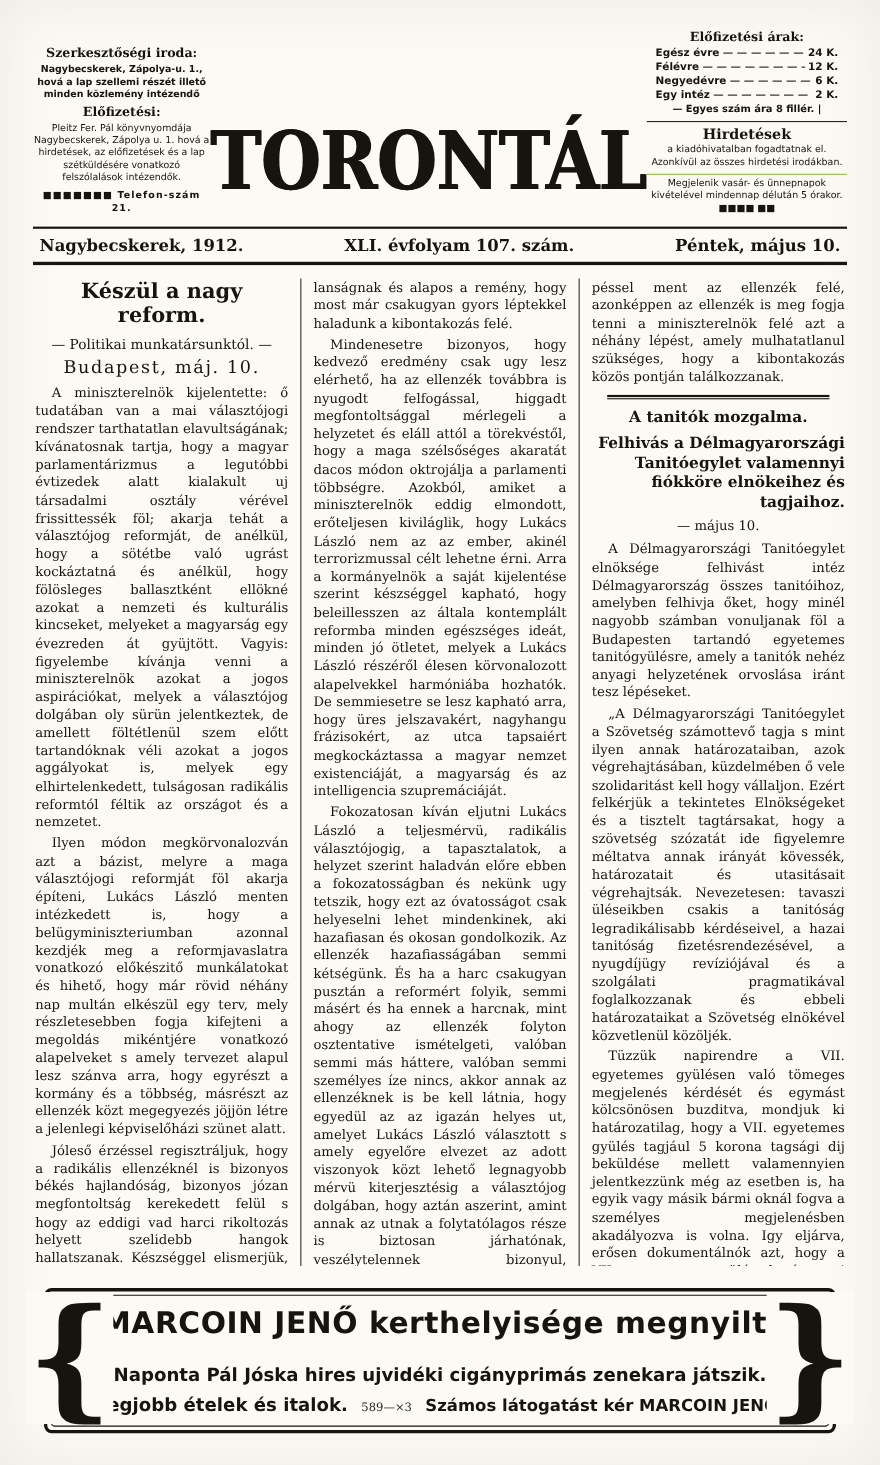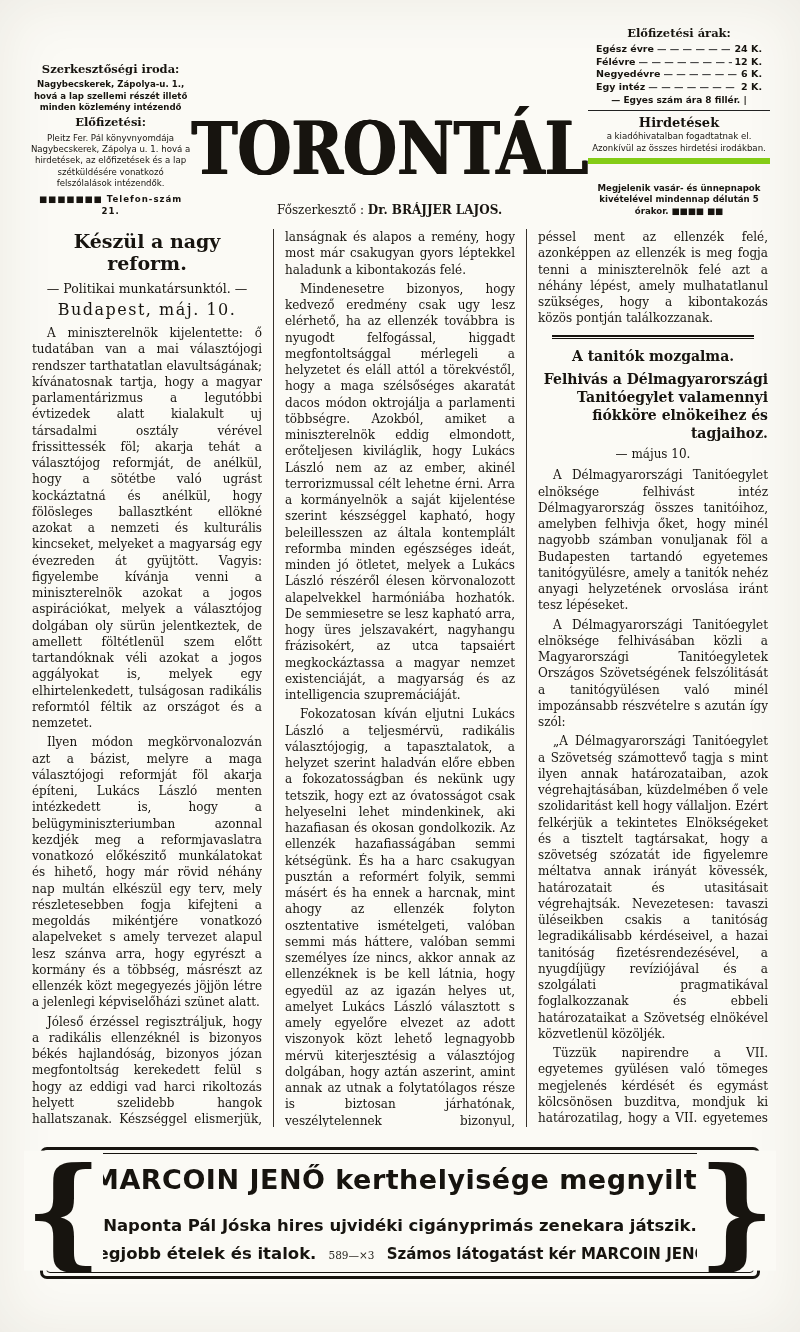--- a/index.html
+++ b/index.html
@@ -29,21 +29,21 @@
     height:88px;
   }
   .tagline { font-size:15px; font-weight:bold; letter-spacing:1.5px; margin-top:4px; }
   .editor-line { font-size:12px; margin-top:5px; }
   .editor-name { font-weight:bold; }
   .price-row { display:flex; align-items:baseline; font-size:9.5px; padding:0 8px; }
   .price-row .dashes { flex:1; overflow:hidden; white-space:nowrap; color:#444; margin:0 3px; }
   .price-row .dashes::after { content:"— — — — — — — — —"; }
   .single-copy { font-size:9px; margin-top:2px; border-bottom:1px solid #222; padding-bottom:3px; }
   .ads-title { font-size:13px; font-weight:bold; margin-top:3px; font-family:"DejaVu Serif", serif; }
-  .published { margin-top:4px; border-top:6px solid #84cc16; padding-top:19px; font-weight:bold; }
+  .published { margin-top:4px; border-top:1px solid #84cc16; padding-top:3px; font-weight:normal; }
   
   .dateline {
     margin-top:10px; border-top:2px solid #17140f; border-bottom:3px solid #17140f;
     display:flex; justify-content:space-between; align-items:center;
     padding:6px 6px; font-weight:bold; font-size:15px;
   }
   
   .columns { display:flex; margin-top:12px; height:898px; overflow:hidden; }
   .col { flex:1; padding:0 11px; text-align:justify; }
   .col:first-child { padding-left:2px; }
@@ -91,23 +91,20 @@
       <div class="mh-section-title">Előfizetési:</div>
       <div class="mh-small">Pleitz Fer. Pál könyvnyomdája Nagybecskerek, Zápolya u. 1. hová a hirdetések, az előfizetések és a lap szétküldésére vonatkozó felszólalások intézendők.</div>
       <div class="mh-phone">
         <span>■■■■■■■</span>
         <span>Telefon-szám 21.</span>
       </div>
     </div>
 
     <div class="mh-center">
       <div class="logo">TORONTÁL</div>
-      <div class="editor-line">
-        <span>Főszerkesztő : </span><span class="editor-name">Dr. BRÁJJER LAJOS.</span>
-      </div>
     </div>
 
     <div class="mh-box mh-right">
       <div class="mh-section-title">Előfizetési árak:</div>
       <div class="price-row">
         <span>Egész évre</span>
         <span class="dashes"></span>
         <span>24 K.</span>
       </div>
       <div class="price-row">
@@ -128,20 +125,25 @@
       <div class="single-copy">— Egyes szám ára 8 fillér. |</div>
       <div class="ads-title">Hirdetések</div>
       <div class="mh-small">a kiadóhivatalban fogadtatnak el. Azonkívül az összes hirdetési irodákban.</div>
       <div class="published">
         <span>Megjelenik vasár- és ünnepnapok kivételével mindennap délután 5 órakor.</span>
         <span>■■■■ ■■</span>
       </div>
     </div>
   </div>
 
+  <div class="dateline">
+    <span>Nagybecskerek, 1912.</span>
+    <span>XLI. évfolyam 107. szám.</span>
+    <span>Péntek, május 10.</span>
+  </div>
 
   <div class="columns">
 
     <div class="col">
       <div class="headline1">Készül a nagy reform.</div>
       <div class="subhead">— Politikai munkatársunktól. —</div>
       <div class="art-dateline">Budapest, máj. 10.</div>
       <p class="body">A miniszterelnök kijelentette: ő tudatában van a mai választójogi rendszer tarthatatlan elavultságának; kívánatosnak tartja, hogy a magyar parlamentárizmus a legutóbbi évtizedek alatt kialakult uj társadalmi osztály vérével frissittessék föl; akarja tehát a választójog reformját, de anélkül, hogy a sötétbe való ugrást kockáztatná és anélkül, hogy fölösleges ballasztként ellökné azokat a nemzeti és kulturális kincseket, melyeket a magyarság egy évezreden át gyüjtött. Vagyis: figyelembe kívánja venni a miniszterelnök azokat a jogos aspirációkat, melyek a választójog dolgában oly sürün jelentkeztek, de amellett föltétlenül szem előtt tartandóknak véli azokat a jogos aggályokat is, melyek egy elhirtelenkedett, tulságosan radikális reformtól féltik az országot és a nemzetet.</p>
       <p class="body">Ilyen módon megkörvonalozván azt a bázist, melyre a maga választójogi reformját föl akarja építeni, Lukács László menten intézkedett is, hogy a belügyminiszteriumban azonnal kezdjék meg a reformjavaslatra vonatkozó előkészitő munkálatokat és hihető, hogy már rövid néhány nap multán elkészül egy terv, mely részletesebben fogja kifejteni a megoldás mikéntjére vonatkozó alapelveket s amely tervezet alapul lesz szánva arra, hogy egyrészt a kormány és a többség, másrészt az ellenzék közt megegyezés jöjjön létre a jelenlegi képviselőházi szünet alatt.</p>
       <p class="body">Jóleső érzéssel regisztráljuk, hogy a radikális ellenzéknél is bizonyos békés hajlandóság, bizonyos józan megfontoltság kerekedett felül s hogy az eddigi vad harci rikoltozás helyett szelidebb hangok hallatszanak. Készséggel elismerjük, hogy ez az ellenzék az ő mostani nyugodtabb magatartásával azt dokumentálja, hogy méltányos módon tudja honorálni azt a készséget, azt a konciliáns előzékenységet, melyet a miniszterelnök a választójog kérdésében tanusit s mert Lukács László intézkedései nyilvánvalóan arra vallanak, hogy a reform ügye a megvalósulás legkomolyabb stádiumába lépett, végképp el kell oszlani minden bizalmat-</p>
@@ -154,21 +156,20 @@
 
     </div>
 
     <div class="col">
       <p class="body cont">péssel ment az ellenzék felé, azonképpen az ellenzék is meg fogja tenni a miniszterelnök felé azt a néhány lépést, amely mulhatatlanul szükséges, hogy a kibontakozás közös pontján találkozzanak.</p>
       <div class="article-sep"></div>
       <div class="headline2">A tanitók mozgalma.</div>
       <div class="subhead2">Felhivás a Délmagyarországi Tanitóegylet valamennyi fiókköre elnökeihez és tagjaihoz.</div>
       <div class="art-dateline2">— május 10.</div>
       <p class="body">A Délmagyarországi Tanitóegylet elnöksége felhivást intéz Délmagyarország összes tanitóihoz, amelyben felhivja őket, hogy minél nagyobb számban vonuljanak föl a Budapesten tartandó egyetemes tanitógyülésre, amely a tanitók nehéz anyagi helyzetének orvoslása iránt tesz lépéseket.</p>
-      <p class="body">A Délmagyarországi Tanitóegylet elnöksége felhivásában közli a Magyarországi Tanitóegyletek Országos Szövetségének felszólitását a tanitógyülésen való minél impozánsabb részvételre s azután így szól:</p>
       <p class="body">„A Délmagyarországi Tanitóegylet a Szövetség számottevő tagja s mint ilyen annak határozataiban, azok végrehajtásában, küzdelmében ő vele szolidaritást kell hogy vállaljon. Ezért felkérjük a tekintetes Elnökségeket és a tisztelt tagtársakat, hogy a szövetség szózatát ide figyelemre méltatva annak irányát kövessék, határozatait és utasitásait végrehajtsák. Nevezetesen: tavaszi üléseikben csakis a tanitóság legradikálisabb kérdéseivel, a hazai tanitóság fizetésrendezésével, a nyugdíjügy revíziójával és a szolgálati pragmatikával foglalkozzanak és ebbeli határozataikat a Szövetség elnökével közvetlenül közöljék.</p>
       <p class="body">Tüzzük napirendre a VII. egyetemes gyülésen való tömeges megjelenés kérdését és egymást kölcsönösen buzditva, mondjuk ki határozatilag, hogy a VII. egyetemes gyülés tagjául 5 korona tagsági dij beküldése mellett valamennyien jelentkezzünk még az esetben is, ha egyik vagy másik bármi oknál fogva a személyes megjelenésben akadályozva is volna. Igy eljárva, erősen dokumentálnók azt, hogy a VII. egyetemes gyülés határozatai valamennyiünk közös akarata.</p>
 
     </div>
   </div>
 
   <div class="ad-wrap">
     <div class="ad-outer">
       <div class="ad-inner">
         <div class="ad-line1">MARCOIN JENŐ kerthelyisége megnyilt.</div>

